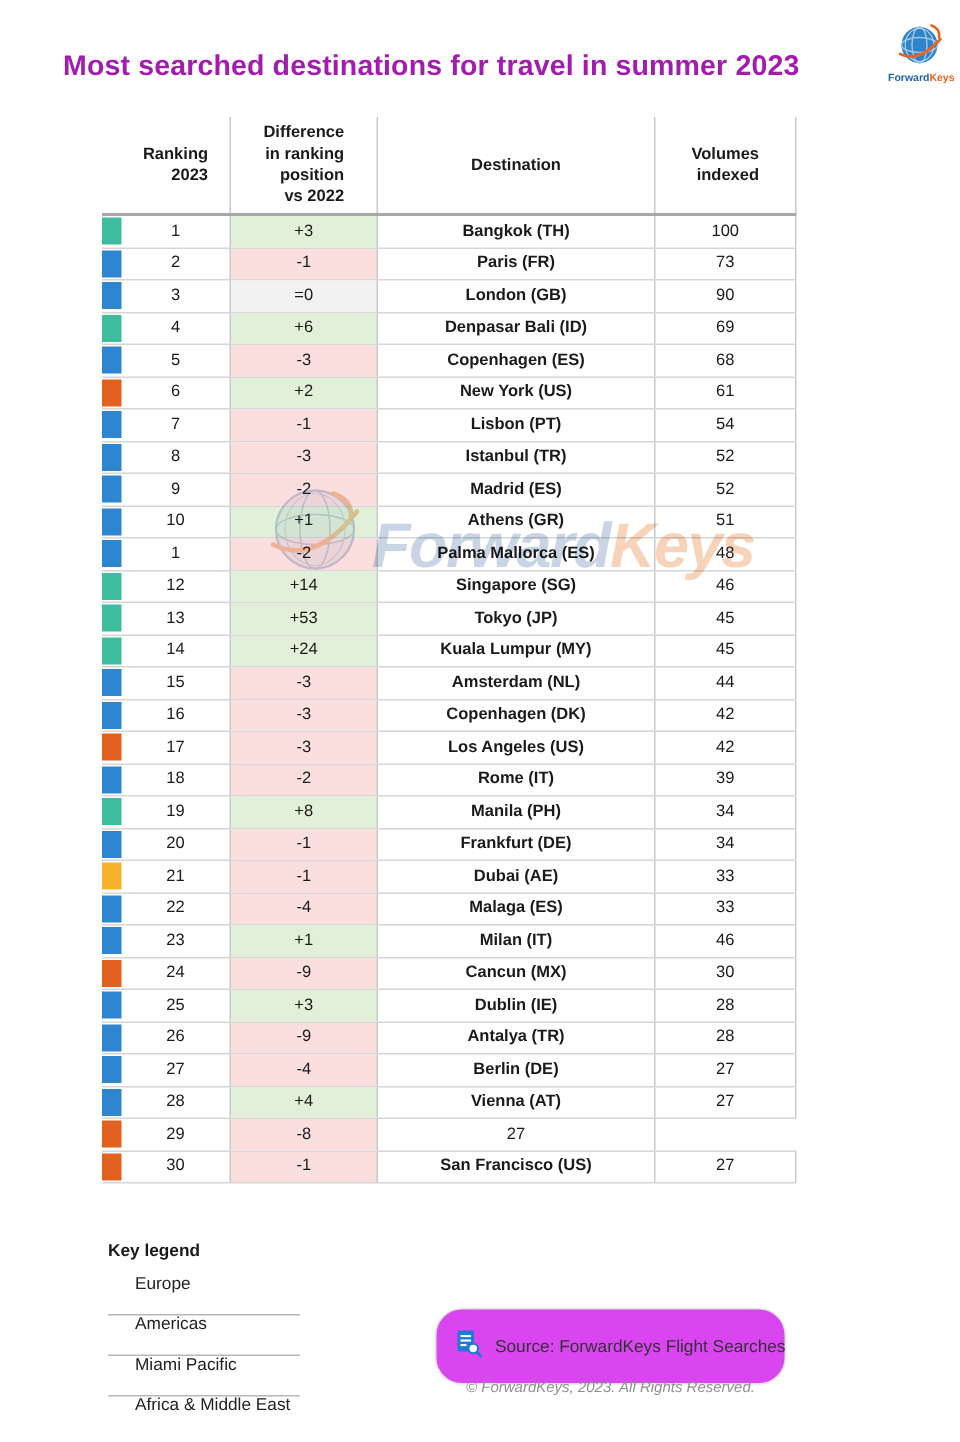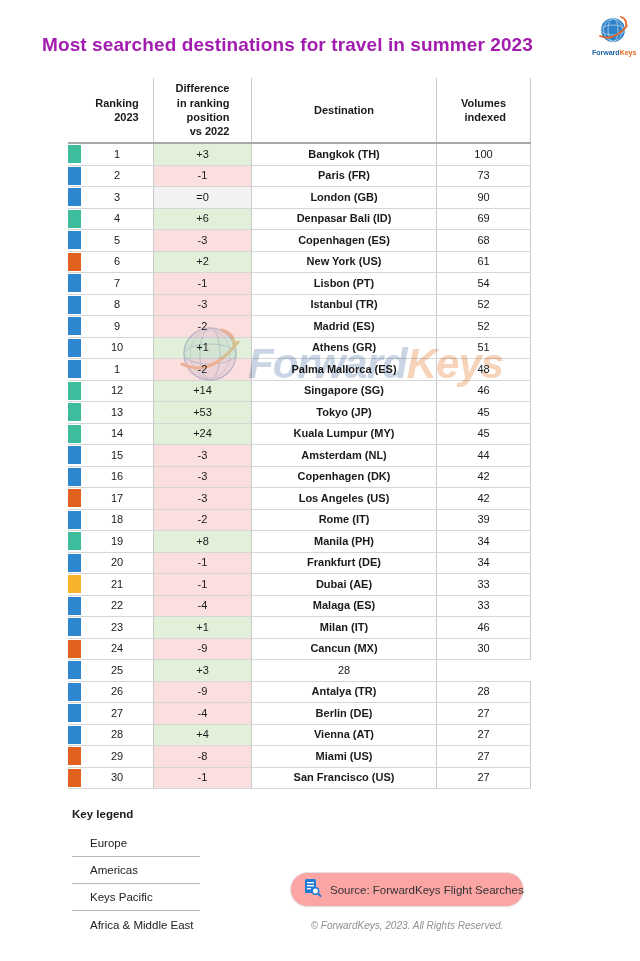--- a/index.html
+++ b/index.html
@@ -53,31 +53,31 @@
   .watermark {
     position: absolute; left: 180px; top: 314px; width: 300px; height: 74px;
     display: flex; align-items: flex-end; gap: 8px;
     opacity: 0.55; pointer-events: none; mix-blend-mode: multiply; z-index: 5; font-style: italic;
   }
   .watermark .wm-text { font-size: 42px; font-weight: bold; letter-spacing: -1px; white-space: nowrap; }
   .watermark .wm-fw { color: #9db3cd; }
   .watermark .wm-ky { color: #eeae7f; }
 
   
-  .legend { position: absolute; left: 72px; top: 808px; width: 130px; }
+  .legend { position: absolute; left: 72px; top: 828px; width: 130px; }
   .legend-heading { font-size: 11.5px; font-weight: bold; margin-bottom: 10px; }
-  .legend-item { display: flex; align-items: center; height: 27px; width: 128px; border-bottom: 1px solid #b8b8b8; }
+  .legend-item { display: flex; align-items: flex-start; height: 27px; width: 128px; border-bottom: 1px solid #b8b8b8; }
   .legend-item:last-child { border-bottom: none; }
   .legend-bar { width: 6px; }
   .legend-label { font-size: 11.5px; display: flex; align-items: center; padding-left: 12px; color: #222; }
 
   
   .source-pill {
-    position: absolute; left: 290px; top: 872px; height: 35px; width: 234px;
-    border: 1px solid #e3e3e3; border-radius: 18px; background: #fca5a5;
+    position: absolute; left: 290px; top: 872px; height: 51px; width: 234px;
+    border: 1px solid #e3e3e3; border-radius: 18px; background: #d946ef;
     display: flex; align-items: center; gap: 8px; padding: 0 0 0 12px;
     box-shadow: 0 1px 2px rgba(0,0,0,0.04);
   }
   .source-pill .src-text { font-size: 11.5px; color: #333; white-space: nowrap; }
   .copyright {
     position: absolute; left: 270px; top: 920px; width: 274px; text-align: center;
     font-size: 10px; font-style: italic; color: #8f8f8f; white-space: nowrap;
   }
 </style>
 </head>
@@ -330,20 +330,21 @@
           <div class="td diff down">-9</div>
           <div class="td dest">Cancun (MX)</div>
           <div class="td vol">30</div>
         </div>
         <div class="tr">
           <div class="td chip-cell">
             <span class="chip" style="background: rgb(46, 134, 208);"></span>
           </div>
           <div class="td rank">25</div>
           <div class="td diff up">+3</div>
+          <div class="td dest">Dublin (IE)</div>
           <div class="td vol">28</div>
         </div>
         <div class="tr">
           <div class="td chip-cell">
             <span class="chip" style="background: rgb(46, 134, 208);"></span>
           </div>
           <div class="td rank">26</div>
           <div class="td diff down">-9</div>
           <div class="td dest">Antalya (TR)</div>
           <div class="td vol">28</div>
@@ -365,21 +366,20 @@
           <div class="td diff up">+4</div>
           <div class="td dest">Vienna (AT)</div>
           <div class="td vol">27</div>
         </div>
         <div class="tr">
           <div class="td chip-cell">
             <span class="chip" style="background: rgb(226, 97, 30);"></span>
           </div>
           <div class="td rank">29</div>
           <div class="td diff down">-8</div>
-          <div class="td dest">Miami (US)</div>
           <div class="td vol">27</div>
         </div>
         <div class="tr">
           <div class="td chip-cell">
             <span class="chip" style="background: rgb(226, 97, 30);"></span>
           </div>
           <div class="td rank">30</div>
           <div class="td diff down">-1</div>
           <div class="td dest">San Francisco (US)</div>
           <div class="td vol">27</div>
@@ -407,21 +407,21 @@
         <div class="legend-item">
           <span class="legend-bar" style="background: rgb(46, 134, 208);"></span>
           <span class="legend-label">Europe</span>
         </div>
         <div class="legend-item">
           <span class="legend-bar" style="background: rgb(226, 97, 30);"></span>
           <span class="legend-label">Americas</span>
         </div>
         <div class="legend-item">
           <span class="legend-bar" style="background: rgb(61, 189, 157);"></span>
-          <span class="legend-label">Keys Pacific</span>
+          <span class="legend-label">Miami Pacific</span>
         </div>
         <div class="legend-item">
           <span class="legend-bar" style="background: rgb(246, 179, 43);"></span>
           <span class="legend-label">Africa &amp; Middle East</span>
         </div>
       </div>
   </div>
 
   <div class="source-pill">
     <span>

